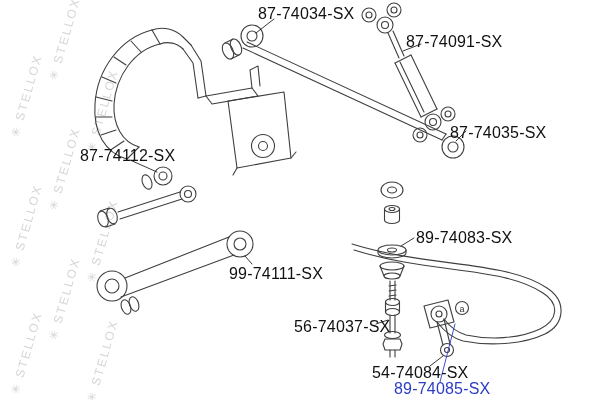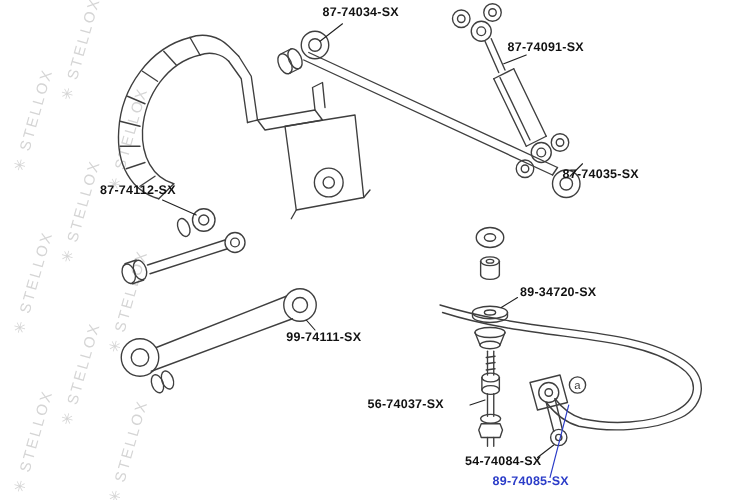--- a/index.html
+++ b/index.html
@@ -13,25 +13,24 @@
     transform-origin:0 0;
     color:var(--watermark,#d5d5d5);
     font-size:12px;
     letter-spacing:2px;
     white-space:nowrap;
     user-select:none;
   }
   svg.diagram{position:absolute;left:0;top:0;}
   .part-label{
     position:absolute;
-    font-size:10px;
+    font-size:16px;
     color:var(--label,#111);
     white-space:nowrap;
     letter-spacing:.2px;
-    font-weight:bold;
   }
   .part-label.highlight{color:var(--highlight,#2b3cc8);margin-left:24px;}
 </style>
 </head>
 <body>
 
 <div class="stage">
 
   <div class="wm" style="left:8px;top:135px">✳ STELLOX</div>
   <div class="wm" style="left:8px;top:265px">✳ STELLOX</div>
@@ -201,21 +200,21 @@
         <path d="M376,324 L388,320"></path>
         <path d="M430,366 L443,356"></path>
         <path d="M440,382 L455,324" style="stroke:var(--highlight,#2b3cc8)"></path>
       </g>
 
     </g>
   </svg>
 
   <div class="part-label" style="left:258px;top:5px">87-74034-SX</div>
   <div class="part-label" style="left:406px;top:33px">87-74091-SX</div>
-  <div class="part-label" style="left:450px;top:134px">87-74035-SX</div>
+  <div class="part-label" style="left:450px;top:124px">87-74035-SX</div>
   <div class="part-label" style="left:80px;top:147px">87-74112-SX</div>
   <div class="part-label" style="left:229px;top:265px">99-74111-SX</div>
-  <div class="part-label" style="left:416px;top:229px">89-34720-SX</div>
+  <div class="part-label" style="left:416px;top:229px">89-74083-SX</div>
   <div class="part-label" style="left:294px;top:318px">56-74037-SX</div>
   <div class="part-label" style="left:372px;top:364px">54-74084-SX</div>
   <div class="part-label highlight" style="left:370px;top:380px">89-74085-SX</div>
 
 </div>
 
 </body></html>

